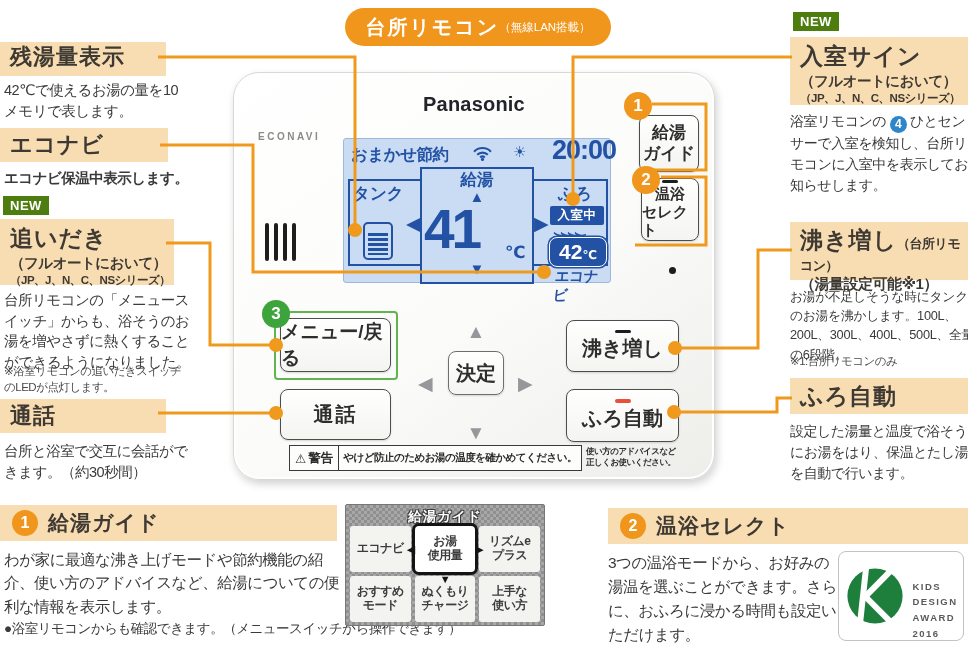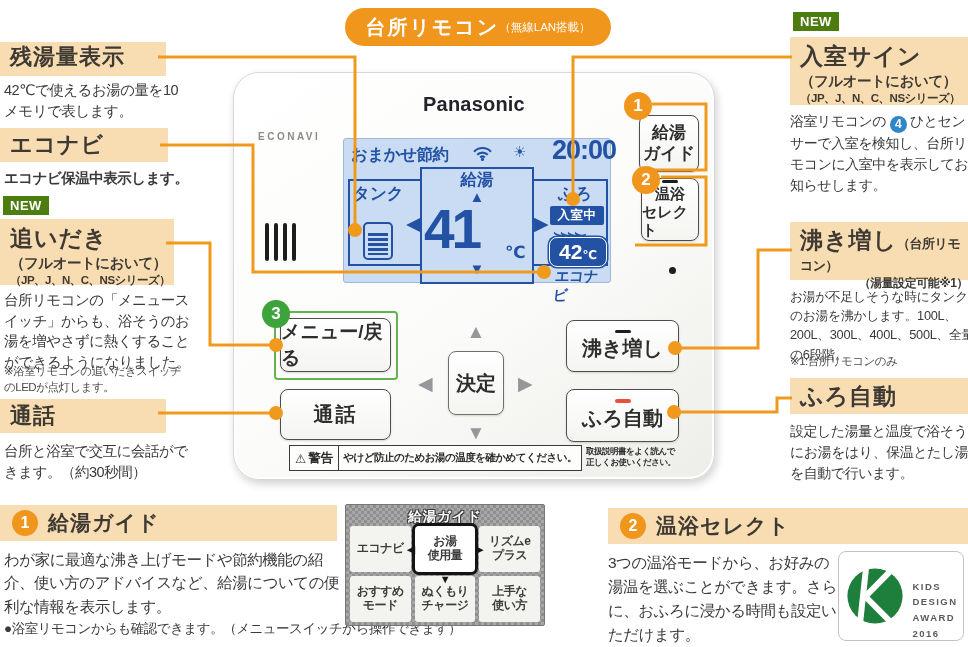--- a/index.html
+++ b/index.html
@@ -133,21 +133,21 @@
   <div class="abs body-txt" style="left:790px; top:111px; width:180px; font-size:14px; line-height:1.5;">
     <span>浴室リモコンの</span>
     <span class="inline-blue-c">4</span>
     <span>ひとセンサーで入室を検知し、台所リモコンに入室中を表示してお知らせします。</span>
   </div>
 
   <div class="abs label-box z3" style="left:790px; top:222px; width:178px; height:58px; padding:3px 0 0 10px;">
     <div>
       <span class="t-big" style="font-size:23px;">沸き増し</span><span class="t-sub1" style="font-size:13px;">（台所リモコン）</span>
     </div>
-    <div class="t-sub1" style="font-size:12px;text-align:right;">（湯量設定可能※1）</div>
+    <div class="t-sub1" style="font-size:15px;">（湯量設定可能※1）</div>
   </div>
   <div class="abs body-txt" style="left:790px; top:287px; width:186px; font-size:12.8px; line-height:1.5; letter-spacing:-0.3px;">お湯が不足しそうな時にタンクのお湯を沸かします。100L、200L、300L、400L、500L、全量の6段階。</div>
   <div class="abs foot-txt" style="left:790px; top:354px; width:180px;">※1:台所リモコンのみ</div>
 
   <div class="abs label-box z3" style="left:790px; top:378px; width:178px; height:36px; display:flex; align-items:center; padding-left:10px;">
     <span class="t-big" style="font-size:23px;">ふろ自動</span>
   </div>
   <div class="abs body-txt" style="left:790px; top:421px; width:182px; font-size:14px; line-height:1.5;">設定した湯量と温度で浴そうにお湯をはり、保温とたし湯を自動で行います。</div>
 
   <div id="remote" class="abs">
@@ -212,42 +212,42 @@
       <div>メニュー/戻る</div>
     </div>
     <div class="rbtn abs" style="left:46px; top:316px; width:111px; height:51px; font-size:20px; letter-spacing:2px;">
       <div>通話</div>
     </div>
 
     <div class="abs pad-tri" style="left:208px; top:249px; width:68px; text-align:center;">▲</div>
     <div class="abs pad-tri" style="left:184px; top:301px;">◀</div>
     <div class="abs pad-tri" style="left:284px; top:301px;">▶</div>
     <div class="abs pad-tri" style="left:208px; top:350px; width:68px; text-align:center;">▼</div>
-    <div class="rbtn abs" style="left:214px; top:278px; width:56px; height:64px; font-size:20px; border-color:#6e6e6e;">
+    <div class="rbtn abs" style="left:214px; top:278px; width:56px; height:44px; font-size:20px; border-color:#6e6e6e;">
       <div>決定</div>
     </div>
 
     <div class="rbtn abs" style="left:332px; top:247px; width:113px; height:52px; font-size:20px;">
       <div class="dash" style="background:#1d1d1d;"></div>
       <div>沸き増し</div>
     </div>
     <div class="rbtn abs" style="left:332px; top:316px; width:113px; height:53px; font-size:20px;">
       <div class="dash" style="background:#E8503C;"></div>
       <div>ふろ自動</div>
     </div>
 
     <div class="warn-box abs" style="left:55px; top:372px; height:26px;">
       <div class="warn-label">
         <span style="margin-right:2px;">⚠</span>
         <span>警告</span>
       </div>
       <div class="warn-text">やけど防止のためお湯の温度を確かめてください。</div>
     </div>
     <div class="abs warn-note" style="left:352px; top:373px; width:100px;">
-      <div>取扱説明書をよく読んで</div>
+      <div>使い方のアドバイスなど</div>
       <div>正しくお使いください。</div>
     </div>
   </div>
 
   <svg class="connectors" width="968" height="647" viewBox="0 0 968 647">
     <g stroke="#EF9A1D" stroke-width="3" fill="none">
       <polyline points="158,57 355,57 355,228"></polyline>
       <polyline points="160,145 253,145 253,272 540,272"></polyline>
       <polyline points="166,243 210,243 210,345 272,345"></polyline>
       <polyline points="158,413 272,413"></polyline>

